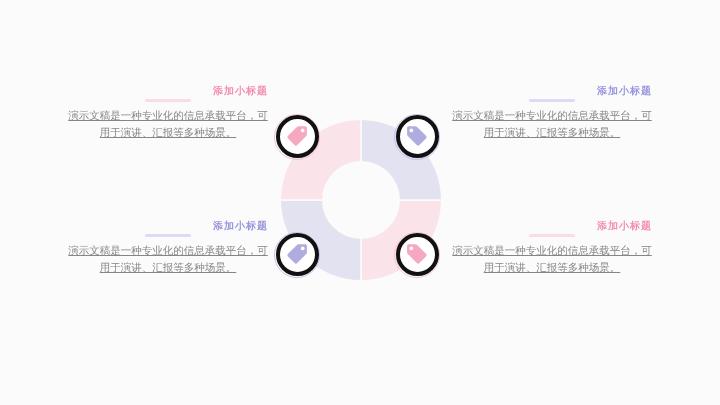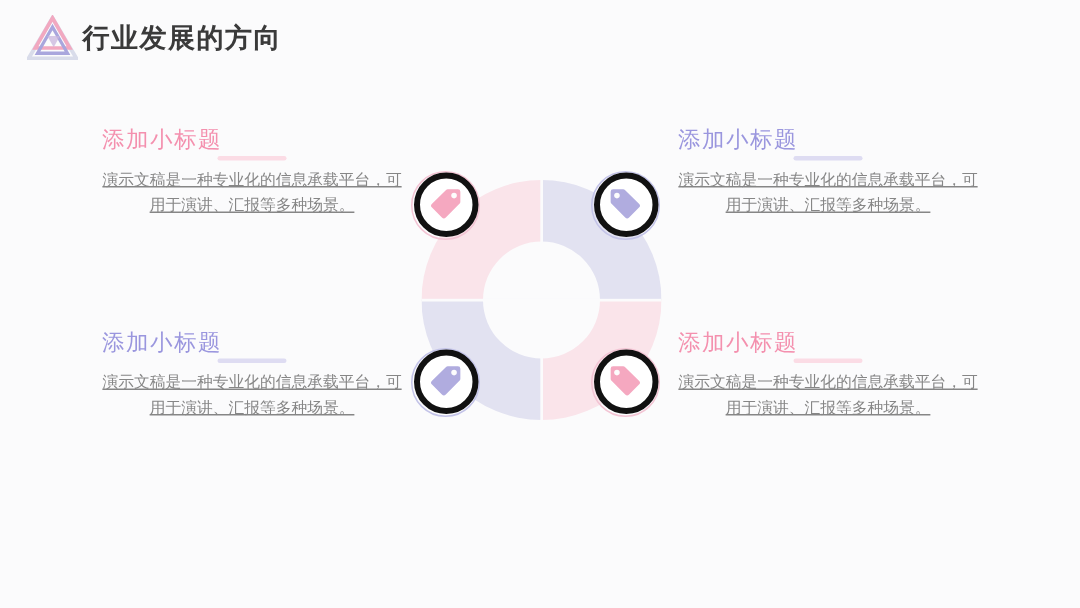--- a/index.html
+++ b/index.html
@@ -104,23 +104,23 @@
   #badge-tr { left: 394px; top: 114px; }
   #badge-bl { left: 274px; top: 232px; }
   #badge-br { left: 394px; top: 232px; }
 
   
   .block {
     position: absolute;
     width: 200px;
   }
   .block-heading {
-    font-size: 15px;
-    font-weight: normal;
-    text-align: left;
+    font-size: 10px;
+    font-weight: bold;
+    text-align: right;
     letter-spacing: 1px;
     margin: 0 0 1px 0;
     white-space: nowrap;
   }
   .heading-rule {
     width: 46px;
     height: 3px;
     margin: 0 auto 5px auto;
     border-radius: 2px;
   }
@@ -140,33 +140,20 @@
   #block-tl { left: 68px;  top: 84px; }
   #block-tr { left: 452px; top: 84px; }
   #block-bl { left: 68px;  top: 219px; }
   #block-br { left: 452px; top: 219px; }
 </style>
 </head>
 <body>
 
 <div id="slide">
 
-  <div id="header">
-
-    <div id="logo-mark">
-      <svg viewBox="0 0 34 30" width="34" height="30" aria-hidden="true">
-        <polygon points="17,2 33,29 1,29" fill="none" stroke="#d9dcea" stroke-width="2.6"></polygon>
-        <polygon points="17,2 28.5,22 5.5,22" fill="none" stroke="#f2a8c0" stroke-width="2.4"></polygon>
-        <polygon points="17,8 27,25.5 7,25.5" fill="none" stroke="#a9a6dd" stroke-width="2.2"></polygon>
-        <polygon points="13.5,14 22,14 17.8,21.5" fill="#c9b6dd" opacity="0.75"></polygon>
-      </svg>
-    </div>
-
-    <div id="header-title">行业发展的方向</div>
-  </div>
 
   <div id="donut-wrap">
     <svg id="donut-svg" viewBox="0 0 160 160" aria-hidden="true">
 
       <path d="M 80 0 A 80 80 0 0 0 0 80 L 41 80 A 39 39 0 0 1 80 41 Z" fill="#fae4ea"></path>
 
       <path d="M 80 0 A 80 80 0 0 1 160 80 L 119 80 A 39 39 0 0 0 80 41 Z" fill="#e2e2f1"></path>
 
       <path d="M 160 80 A 80 80 0 0 1 80 160 L 80 119 A 39 39 0 0 0 119 80 Z" fill="#fae4ea"></path>
 

